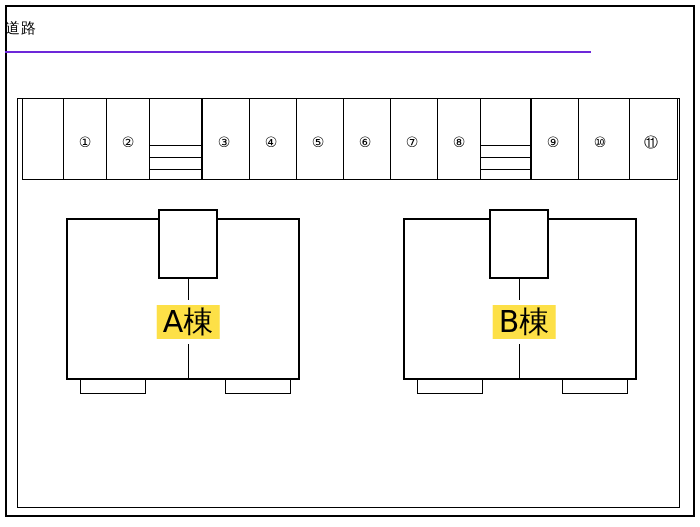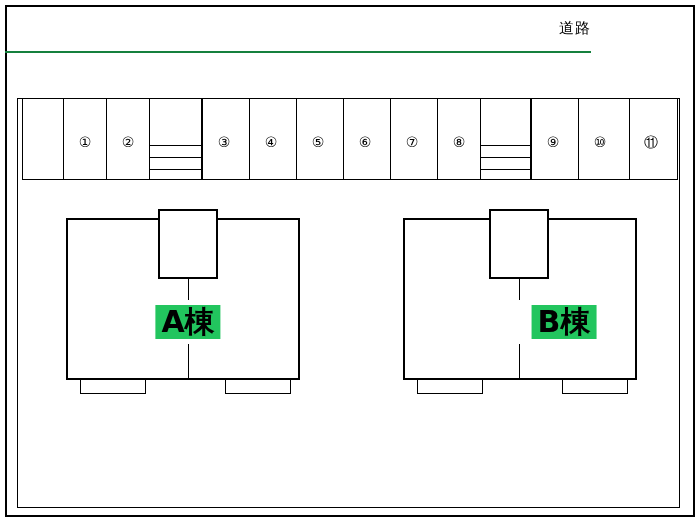--- a/index.html
+++ b/index.html
@@ -28,24 +28,24 @@
     left: 5px; top: 5px;
     width: 690px; height: 512px;
     border: 2px solid #000000;
     background: #ffffff;
   }
 
   
   .band {
     left: 5px;
     width: 586px;
-    border-bottom: 2px solid #15803d;
+    border-bottom: 2px solid #6d28d9;
     display: flex;
     align-items: center;
-    justify-content: flex-end;
+    justify-content: flex-start;
   }
   .band-road     { top: 5px;  height: 48px; }
   .band-sidewalk { top: 53px; height: 45px; }
   .band-label {
     font-size: 15px;
     letter-spacing: 1px;
     line-height: 1;
     font-weight: 400;
   }
 
@@ -98,25 +98,24 @@
   .building-stairwell {
     border: 2px solid #000000;
     background: #ffffff;
     z-index: 3;
   }
   .building-label {
     position: absolute;
     font-size: 30px;
     line-height: 1;
     white-space: nowrap;
-    background: #22c55e;
+    background: #fde047;
     padding: 2px 6px;
     z-index: 4;
     transform: translate(-50%, -50%);
-    font-weight: bold;
   }
   .building-centerline {
     width: 0;
     border-left: 1px solid #000000;
     z-index: 2;
   }
   .balcony {
     border: 1px solid #000000;
     border-top: none;
     background: #ffffff;
@@ -200,16 +199,16 @@
       <div class="abs balcony" style="left: 80px; top: 380px; width: 66px; height: 14px;"></div>
       <div class="abs balcony" style="left: 225px; top: 380px; width: 66px; height: 14px;"></div>
       <div class="building-label" style="left: 188px; top: 322px;">A棟</div>
       <div class="abs building-body" style="left: 403px; top: 218px; width: 234px; height: 162px;"></div>
       <div class="abs building-centerline" style="left: 519px; top: 279px; height: 21px;"></div>
       <div class="abs building-centerline" style="left: 519px; top: 344px; height: 36px;"></div>
       <div class="abs stairwell-gap" style="left: 491px; top: 217px; width: 56px; height: 4px;"></div>
       <div class="abs building-stairwell" style="left: 489px; top: 209px; width: 60px; height: 70px;"></div>
       <div class="abs balcony" style="left: 417px; top: 380px; width: 66px; height: 14px;"></div>
       <div class="abs balcony" style="left: 562px; top: 380px; width: 66px; height: 14px;"></div>
-      <div class="building-label" style="left: 524px; top: 322px; margin-left: 40px;">B棟</div>
+      <div class="building-label" style="left: 524px; top: 322px;">B棟</div>
     </div>
 
 </div>
 
 </body></html>

